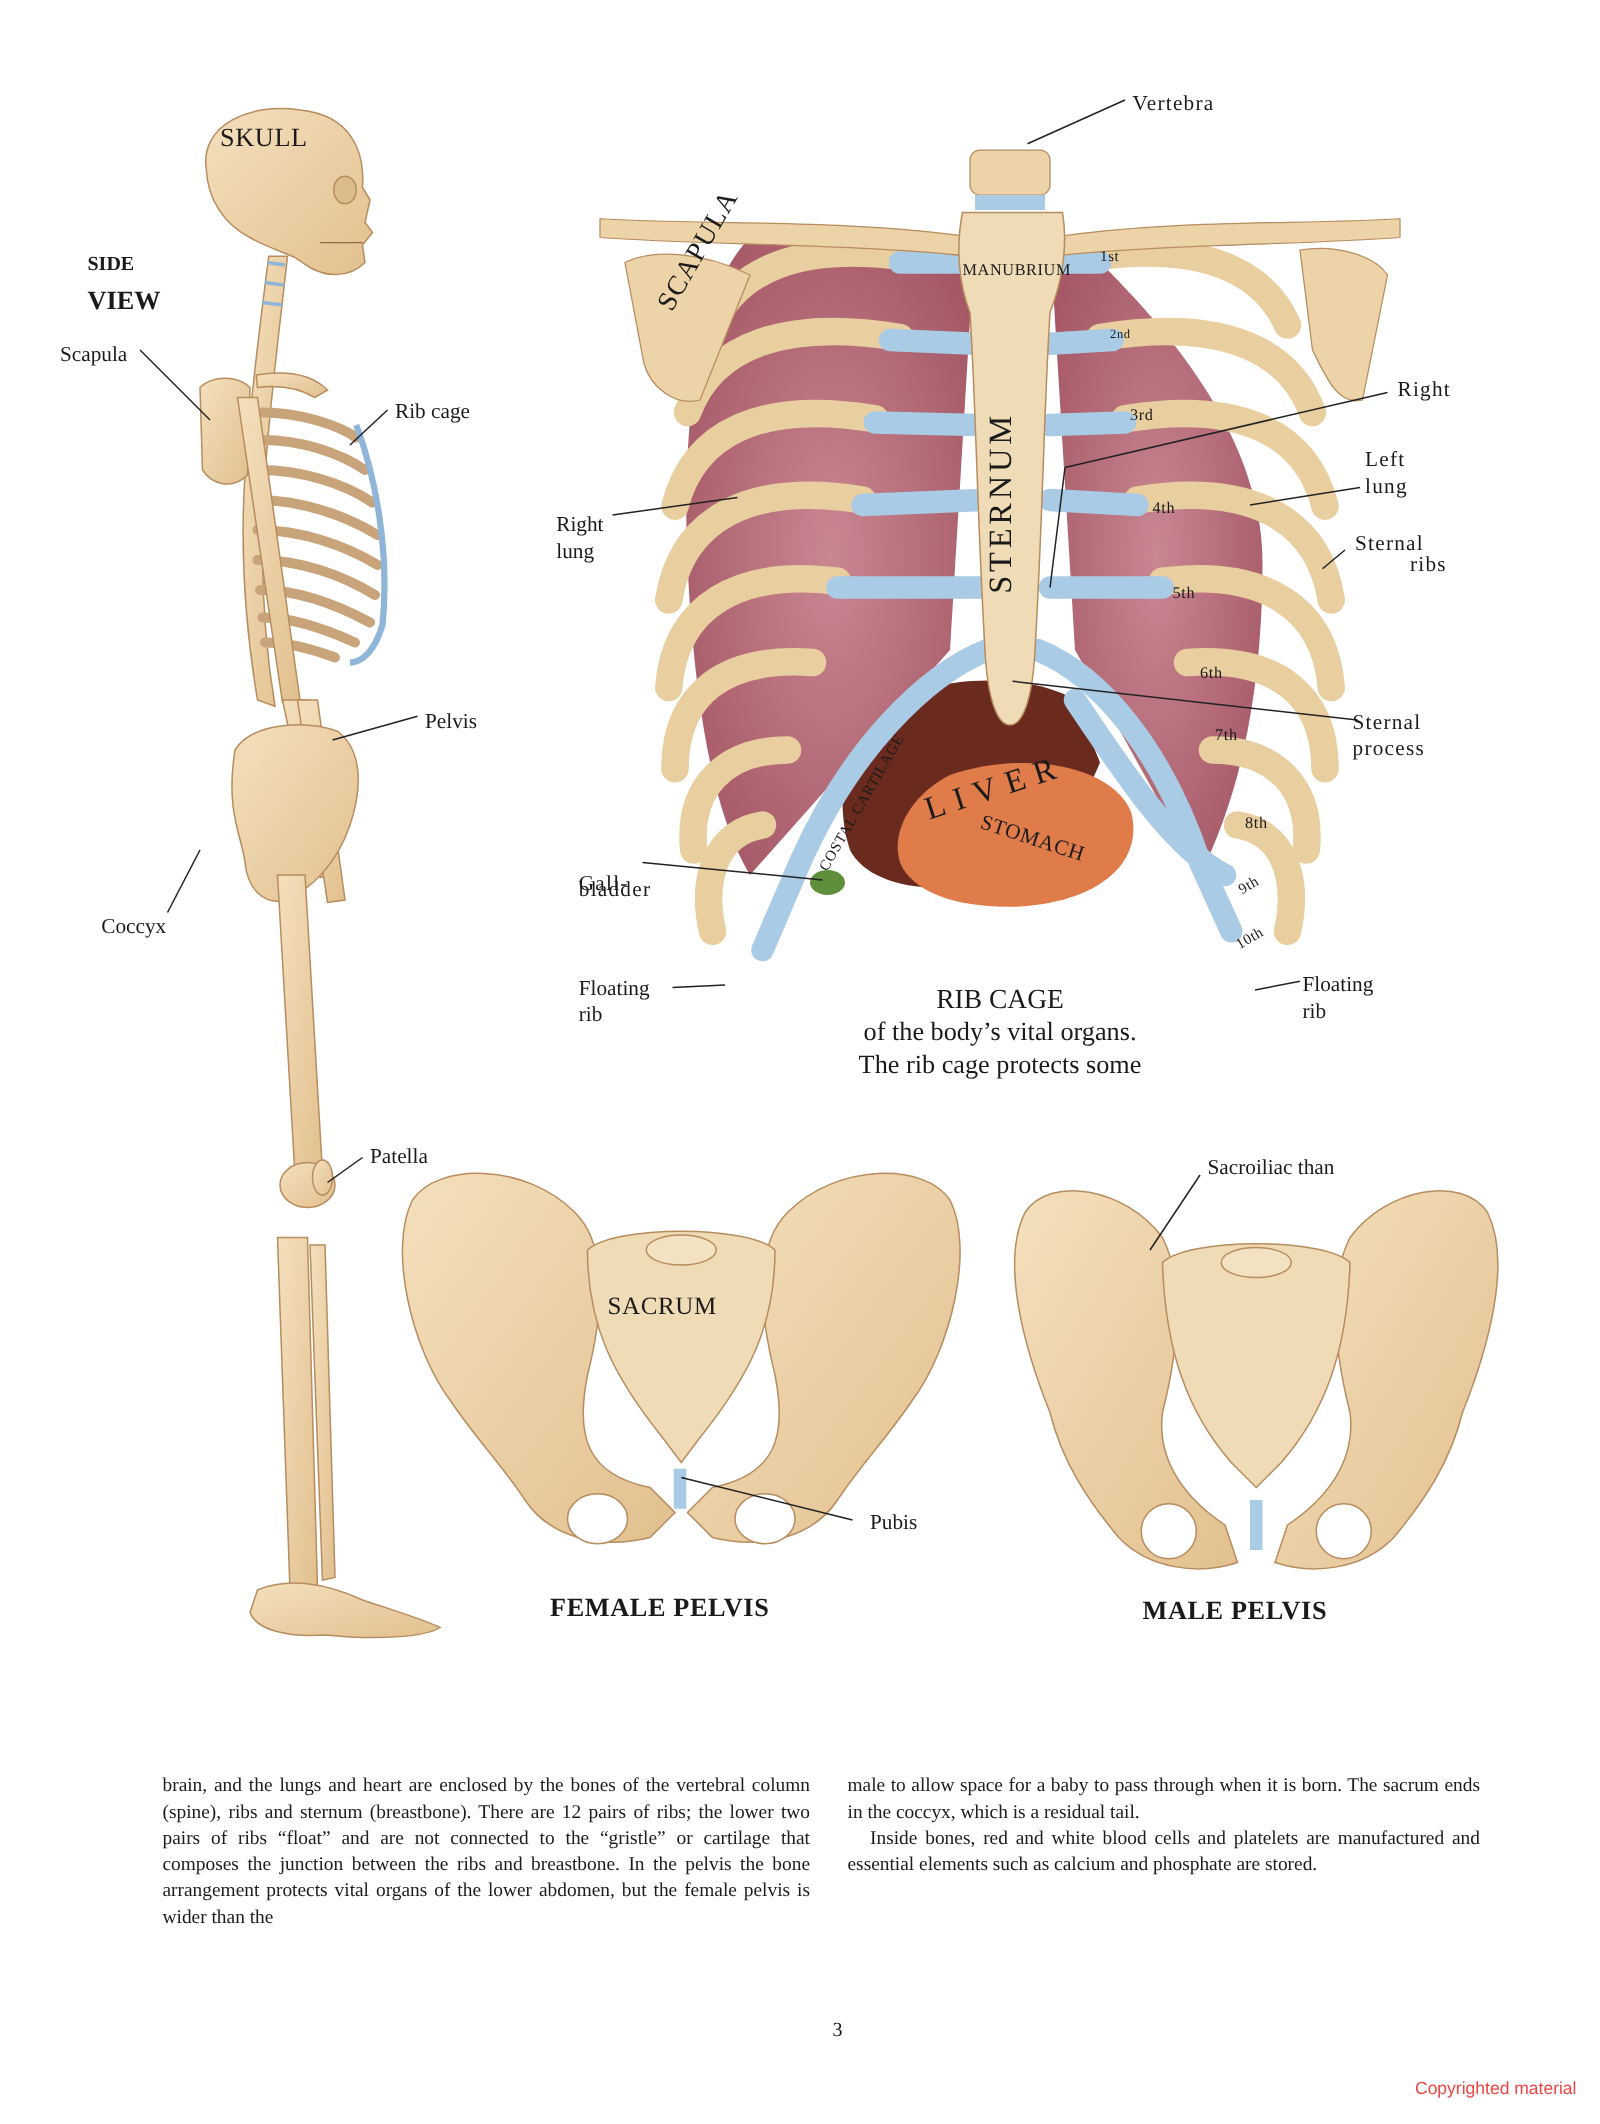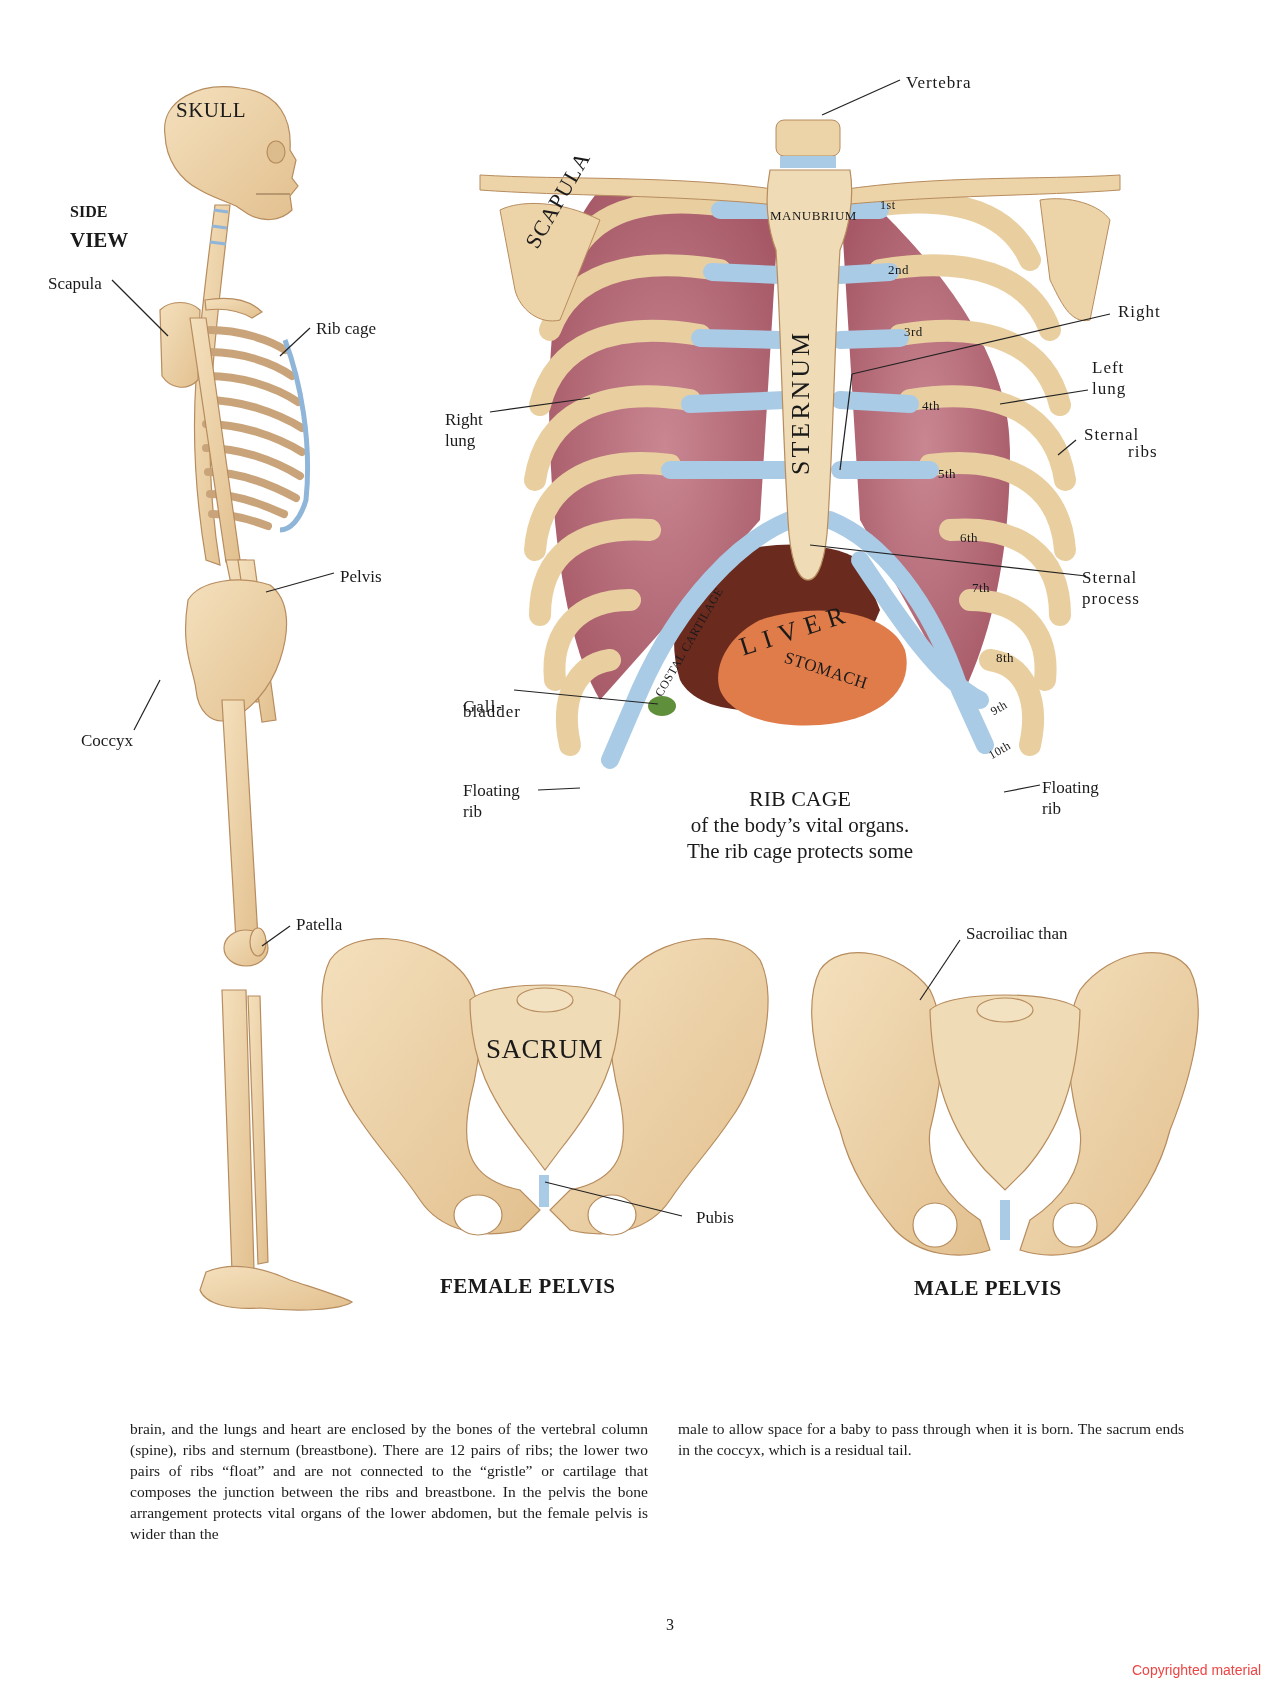--- a/index.html
+++ b/index.html
@@ -207,43 +207,44 @@
 <div class="organ-label" style="left:736px;top:634px;font-size:26px;letter-spacing:8px;transform:rotate(-18deg);transform-origin:left top;color:#1a1a1a;">LIVER</div>
 <div class="organ-label" style="left:788px;top:648px;font-size:17px;transform:rotate(18deg);transform-origin:left top;">STOMACH</div>
 <div class="lbl lbl-sp" style="left:463px;top:681px;margin-top:16px;">Gall-</div>
 <div class="lbl lbl-sp" style="left:463px;top:702px;">bladder</div>
 <div class="lbl" style="left:463px;top:781px;">Floating</div>
 <div class="lbl" style="left:463px;top:802px;">rib</div>
 <div class="lbl" style="left:1042px;top:778px;">Floating</div>
 <div class="lbl" style="left:1042px;top:799px;">rib</div>
 
 <div class="organ-label" style="left:880px;top:198px;font-size:12px;">1st</div>
-<div class="organ-label" style="left:888px;top:262px;font-size:13px;">2nd</div>
+<div class="organ-label" style="left:888px;top:262px;font-size:10px;">2nd</div>
 <div class="organ-label" style="left:904px;top:324px;font-size:13px;">3rd</div>
 <div class="organ-label" style="left:922px;top:398px;font-size:13px;">4th</div>
 <div class="organ-label" style="left:938px;top:466px;font-size:13px;">5th</div>
 <div class="organ-label" style="left:960px;top:530px;font-size:13px;">6th</div>
 <div class="organ-label" style="left:972px;top:580px;font-size:13px;">7th</div>
 <div class="organ-label" style="left:996px;top:650px;font-size:13px;">8th</div>
 <div class="organ-label" style="left:988px;top:706px;font-size:12px;transform:rotate(-30deg);transform-origin:left top;">9th</div>
 <div class="organ-label" style="left:986px;top:750px;font-size:12px;transform:rotate(-30deg);transform-origin:left top;">10th</div>
 
 <div class="abs" style="left:620px;top:786px;width:360px;">
   <div class="caption-title">RIB CAGE</div>
   <div class="caption-sub">of the body’s vital organs.</div>
   <div class="caption-sub">The rib cage protects some</div>
 </div>
 
-<div class="organ-label" style="left:486px;top:1034px;font-size:27px;">SACRUM</div>
+<div class="organ-label" style="left:486px;top:1034px;font-size:20px;">SACRUM</div>
 <div class="lbl" style="left:696px;top:1208px;">Pubis</div>
 <div class="lbl" style="left:966px;top:924px;">Sacroiliac than</div>
 <div class="abs pelvis-title" style="left:440px;top:1274px;">FEMALE PELVIS</div>
 <div class="abs pelvis-title" style="left:914px;top:1276px;">MALE PELVIS</div>
 
 <div class="body-col" style="left:130px;top:1418px;width:518px;">
   <p>brain, and the lungs and heart are enclosed by the bones of the vertebral column (spine), ribs and sternum (breastbone). There are 12 pairs of ribs; the lower two pairs of ribs “float” and are not connected to the “gristle” or cartilage that composes the junction between the ribs and breastbone. In the pelvis the bone arrangement protects vital organs of the lower abdomen, but the female pelvis is wider than the</p>
 </div>
 <div class="body-col" style="left:678px;top:1418px;width:506px;">
   <p>male to allow space for a baby to pass through when it is born. The sacrum ends in the coccyx, which is a residual tail.</p>
+  <p class="indent">Inside bones, red and white blood cells and platelets are manufactured and essential elements such as calcium and phosphate are stored.</p>
 </div>
 
 <div class="abs page-num" style="left:666px;top:1616px;">3</div>
 <div class="abs watermark" style="left:1132px;top:1662px;">Copyrighted material</div>
 
 </body></html>

